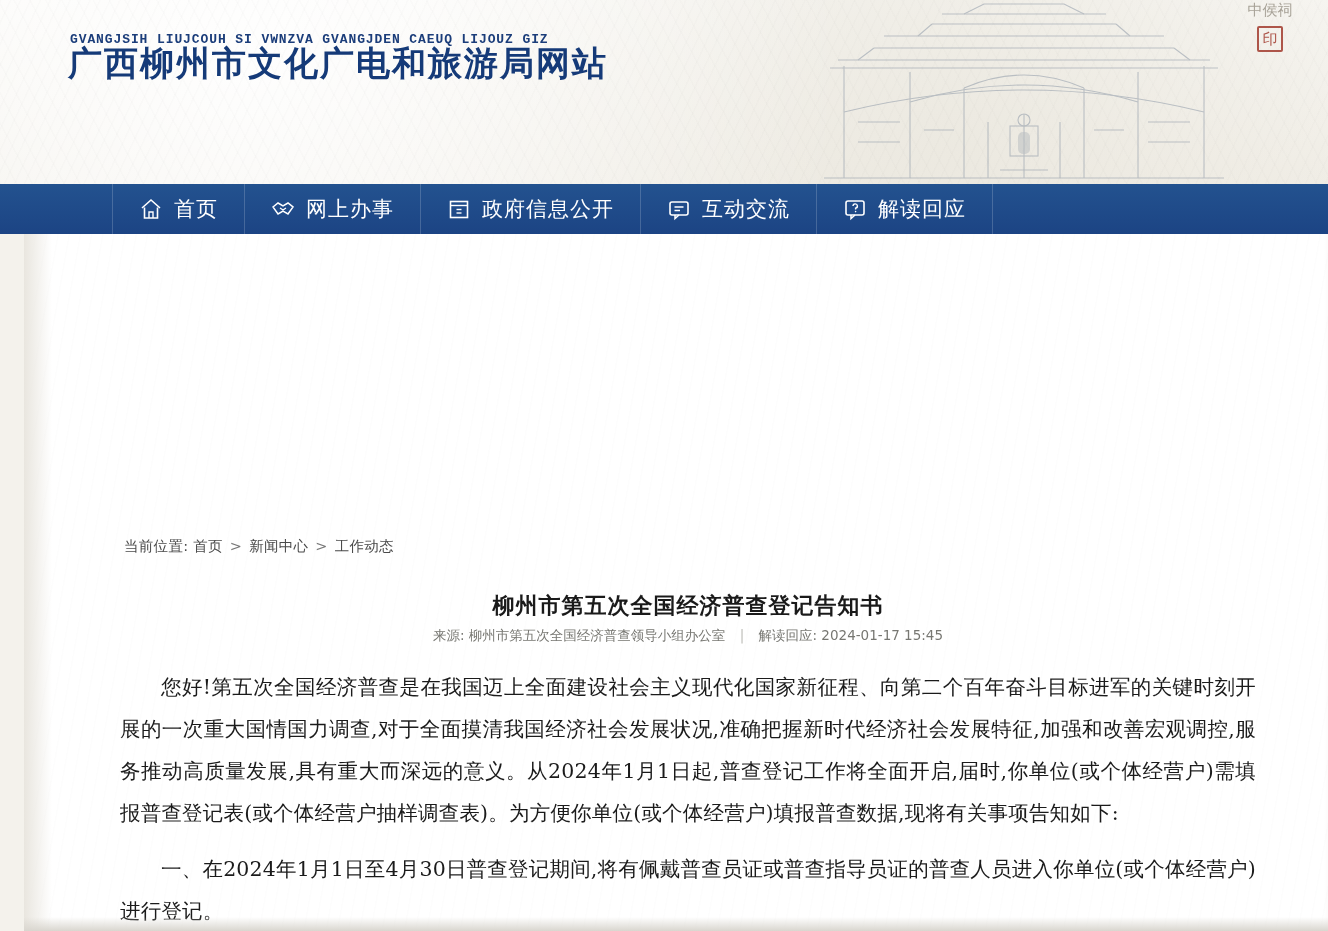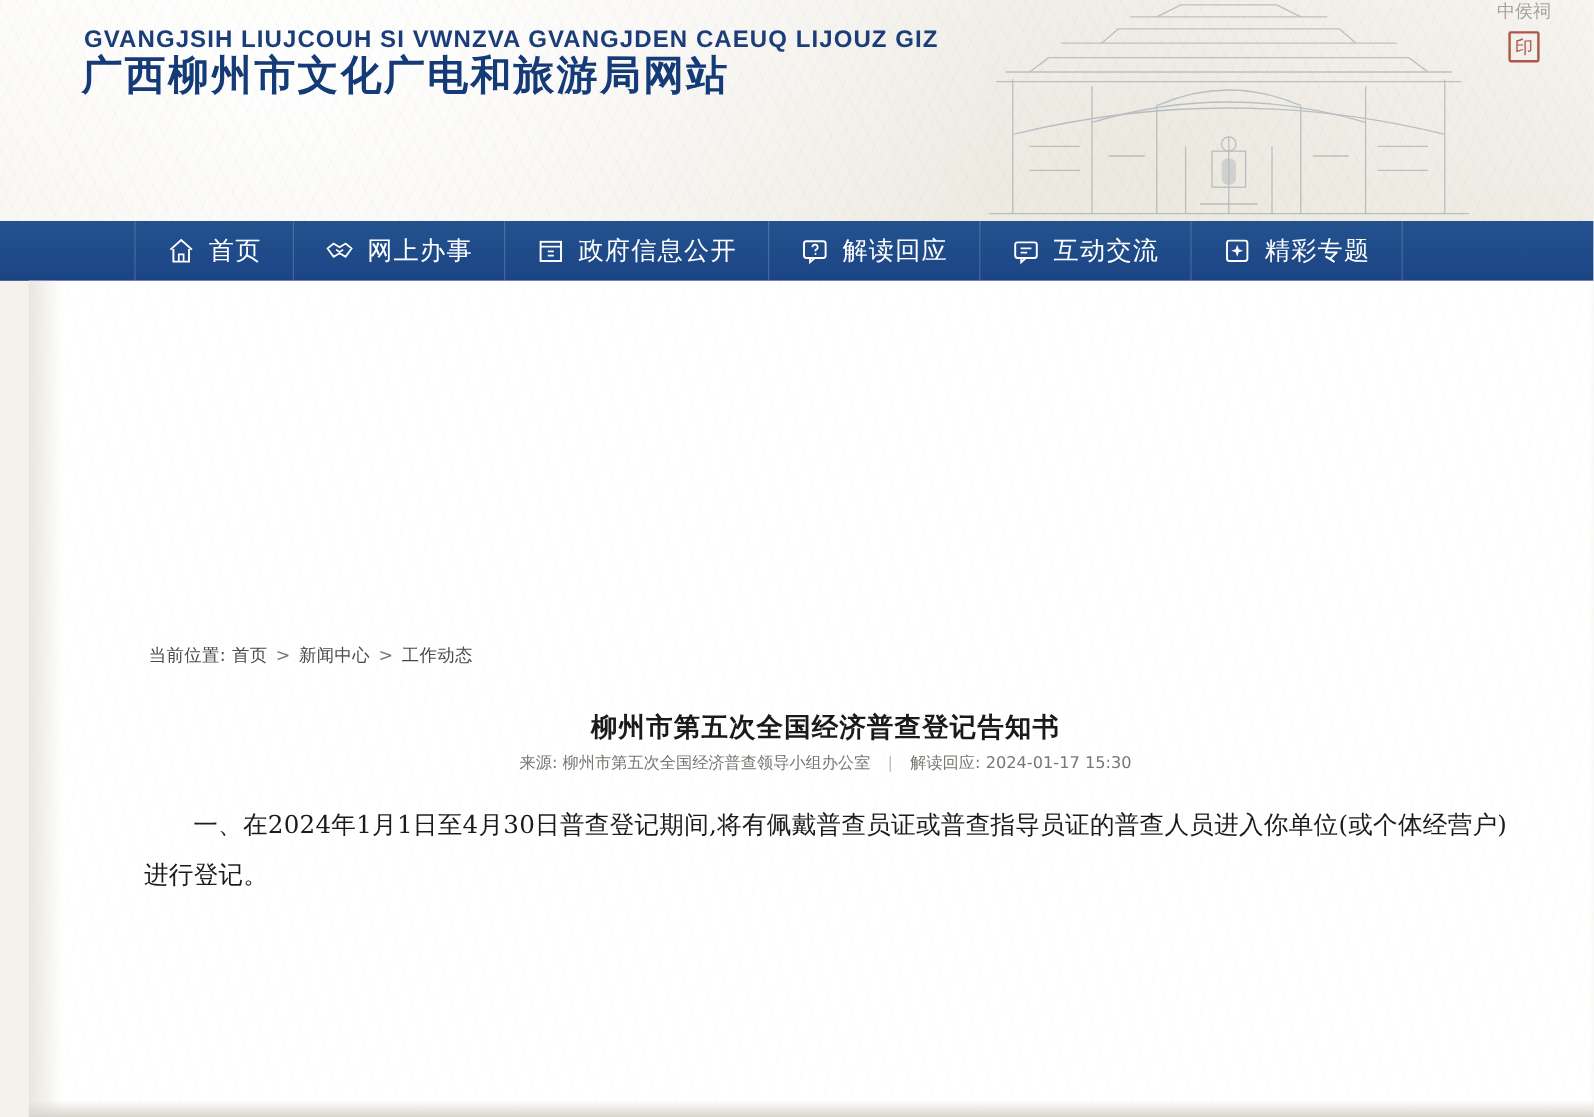--- a/index.html
+++ b/index.html
@@ -27,23 +27,23 @@
   }
   .header-texture {
     position: absolute; inset: 0;
     background-image:
       repeating-linear-gradient(115deg, rgba(0,0,0,0.012) 0px, rgba(0,0,0,0.012) 1px, rgba(0,0,0,0) 2px, rgba(0,0,0,0) 9px),
       repeating-linear-gradient(62deg, rgba(0,0,0,0.010) 0px, rgba(0,0,0,0.010) 1px, rgba(0,0,0,0) 2px, rgba(0,0,0,0) 14px);
     pointer-events: none;
   }
   .site-pinyin {
     position: absolute;
-    left: 70px; top: 22px;
-    font-family: Liberation Sans, sans-serif;
-    font-size: 20px;
+    left: 70px; top: 32px;
+    font-family: Liberation Mono, monospace;
+    font-size: 13px;
     letter-spacing: .9px;
     color: #1b3d7a;
     font-weight: 700;
     white-space: nowrap;
   }
   .site-title {
     position: absolute;
     left: 68px; top: 38px;
     font-family: Liberation Mono, monospace;
     font-size: 34px;
@@ -246,44 +246,37 @@
       <rect x="3.5" y="4.5" width="17" height="16" fill="none" stroke="#fff" stroke-width="1.6"></rect>
       <path d="M3.5 8.5 H20.5" fill="none" stroke="#fff" stroke-width="1.4"></path>
       <path d="M9.5 12.5 H14.5" fill="none" stroke="#fff" stroke-width="1.4"></path>
       <path d="M9.5 16 H14.5" fill="none" stroke="#fff" stroke-width="1.4"></path>
     </svg>
     <span>政府信息公开</span>
   </div>
 
   <div class="nav-item">
     <svg class="nav-ico" viewBox="0 0 24 24" xmlns="http://www.w3.org/2000/svg">
+      <rect x="3" y="5" width="18" height="13" rx="2" fill="none" stroke="#fff" stroke-width="1.6"></rect>
+      <path d="M8 18 L8 21.5 L12 18" fill="none" stroke="#fff" stroke-width="1.5"></path>
+      <path d="M7.5 10 H16.5 M7.5 13.5 H13" fill="none" stroke="#fff" stroke-width="1.3"></path>
+    </svg>
+    <span>互动交流</span>
+  </div>
+
+  <div class="nav-item">
+    <svg class="nav-ico" viewBox="0 0 24 24" xmlns="http://www.w3.org/2000/svg">
       <rect x="3" y="4" width="18" height="14" rx="2" fill="none" stroke="#fff" stroke-width="1.6"></rect>
       <path d="M8 18 L8 21.5 L12 18" fill="none" stroke="#fff" stroke-width="1.5"></path>
       <path d="M10 9 a2.2 2.2 0 1 1 2.6 2.2 V12.6" fill="none" stroke="#fff" stroke-width="1.4"></path>
       <circle cx="12.6" cy="14.6" r=".8" fill="#fff"></circle>
     </svg>
     <span>解读回应</span>
   </div>
 
-  <div class="nav-item">
-    <svg class="nav-ico" viewBox="0 0 24 24" xmlns="http://www.w3.org/2000/svg">
-      <rect x="3" y="5" width="18" height="13" rx="2" fill="none" stroke="#fff" stroke-width="1.6"></rect>
-      <path d="M8 18 L8 21.5 L12 18" fill="none" stroke="#fff" stroke-width="1.5"></path>
-      <path d="M7.5 10 H16.5 M7.5 13.5 H13" fill="none" stroke="#fff" stroke-width="1.3"></path>
-    </svg>
-    <span>互动交流</span>
-  </div>
-
-  <div class="nav-item">
-    <svg class="nav-ico" viewBox="0 0 24 24" xmlns="http://www.w3.org/2000/svg">
-      <rect x="3.5" y="3.5" width="17" height="17" rx="2" fill="none" stroke="#fff" stroke-width="1.6"></rect>
-      <path d="M12 7 L13.3 10.7 L17 12 L13.3 13.3 L12 17 L10.7 13.3 L7 12 L10.7 10.7 Z" fill="#fff"></path>
-    </svg>
-    <span>精彩专题</span>
-  </div>
 </nav>
 
 <div class="page">
   <div class="side-shade-l"></div>
   <div class="side-shade-r"></div>
 
   <div class="breadcrumb">
     <span>当前位置:</span>
     <span class="crumb">首页</span>
     <span class="sep">&gt;</span>
@@ -292,22 +285,23 @@
     <span class="crumb">工作动态</span>
   </div>
 
   <h1 class="article-title">柳州市第五次全国经济普查登记告知书</h1>
 
   <div class="article-meta">
     <span>来源:</span>
     <span>柳州市第五次全国经济普查领导小组办公室</span>
     <span class="divider">|</span>
     <span>解读回应:</span>
-    <span>2024-01-17 15:30</span>
+    <span>2024-01-17 15:45</span>
   </div>
 
   <div class="article-body">
+    <p class="p-indent">您好!第五次全国经济普查是在我国迈上全面建设社会主义现代化国家新征程、向第二个百年奋斗目标进军的关键时刻开展的一次重大国情国力调查,对于全面摸清我国经济社会发展状况,准确把握新时代经济社会发展特征,加强和改善宏观调控,服务推动高质量发展,具有重大而深远的意义。从2024年1月1日起,普查登记工作将全面开启,届时,你单位(或个体经营户)需填报普查登记表(或个体经营户抽样调查表)。为方便你单位(或个体经营户)填报普查数据,现将有关事项告知如下:</p>
     <p class="p-indent">一、在2024年1月1日至4月30日普查登记期间,将有佩戴普查员证或普查指导员证的普查人员进入你单位(或个体经营户)进行登记。</p>
 
   </div>
 
   <div class="scroll-hint"></div>
 </div>
 
 </body></html>

